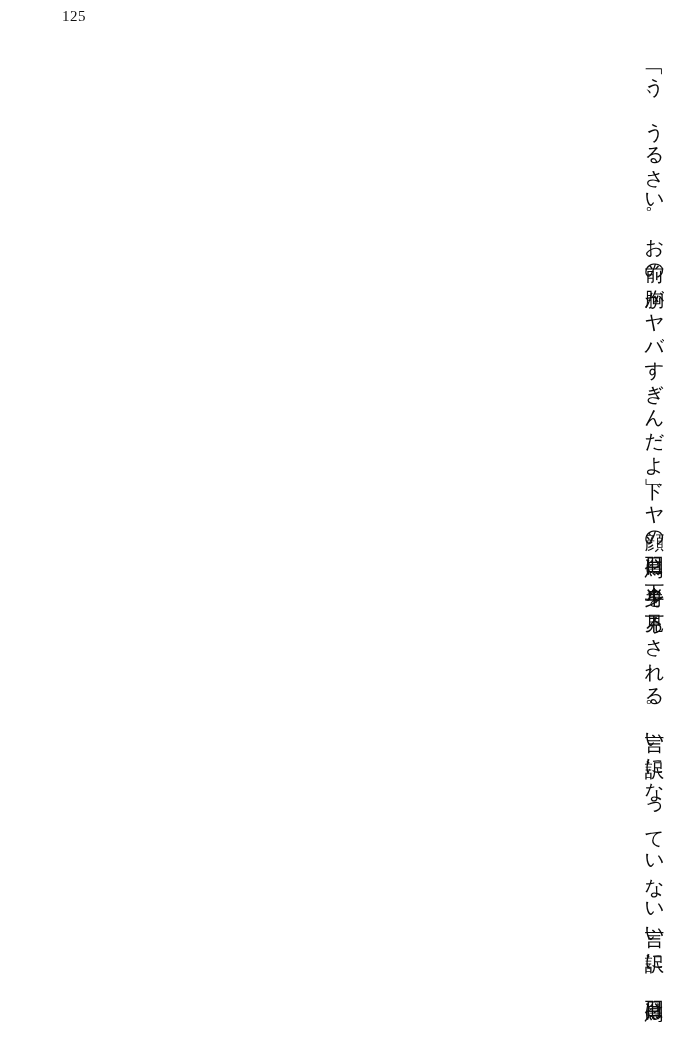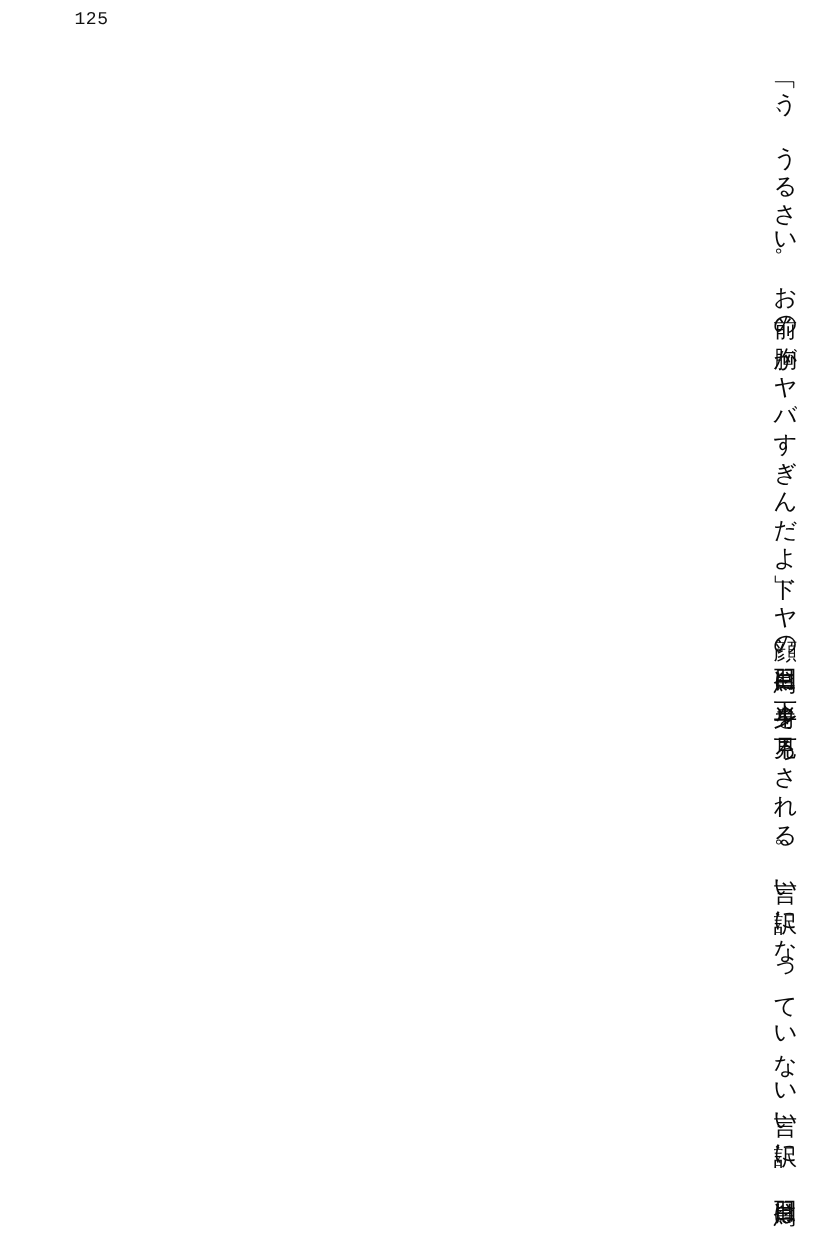--- a/index.html
+++ b/index.html
@@ -20,21 +20,21 @@
     height: 1050px;
     box-sizing: border-box;
     background: #ffffff;
   }
   .page-number {
     position: absolute;
     top: 8px;
     left: 62px;
     font-size: 15px;
     letter-spacing: 0.5px;
-    font-family: Liberation Mono, monospace;
+    font-family: Liberation Serif, serif;
     color: #111;
   }
   .text-block {
     position: absolute;
     top: 62px;
     left: 36px;
     right: 36px;
     bottom: 28px;
     writing-mode: vertical-rl;
     text-orientation: upright;

